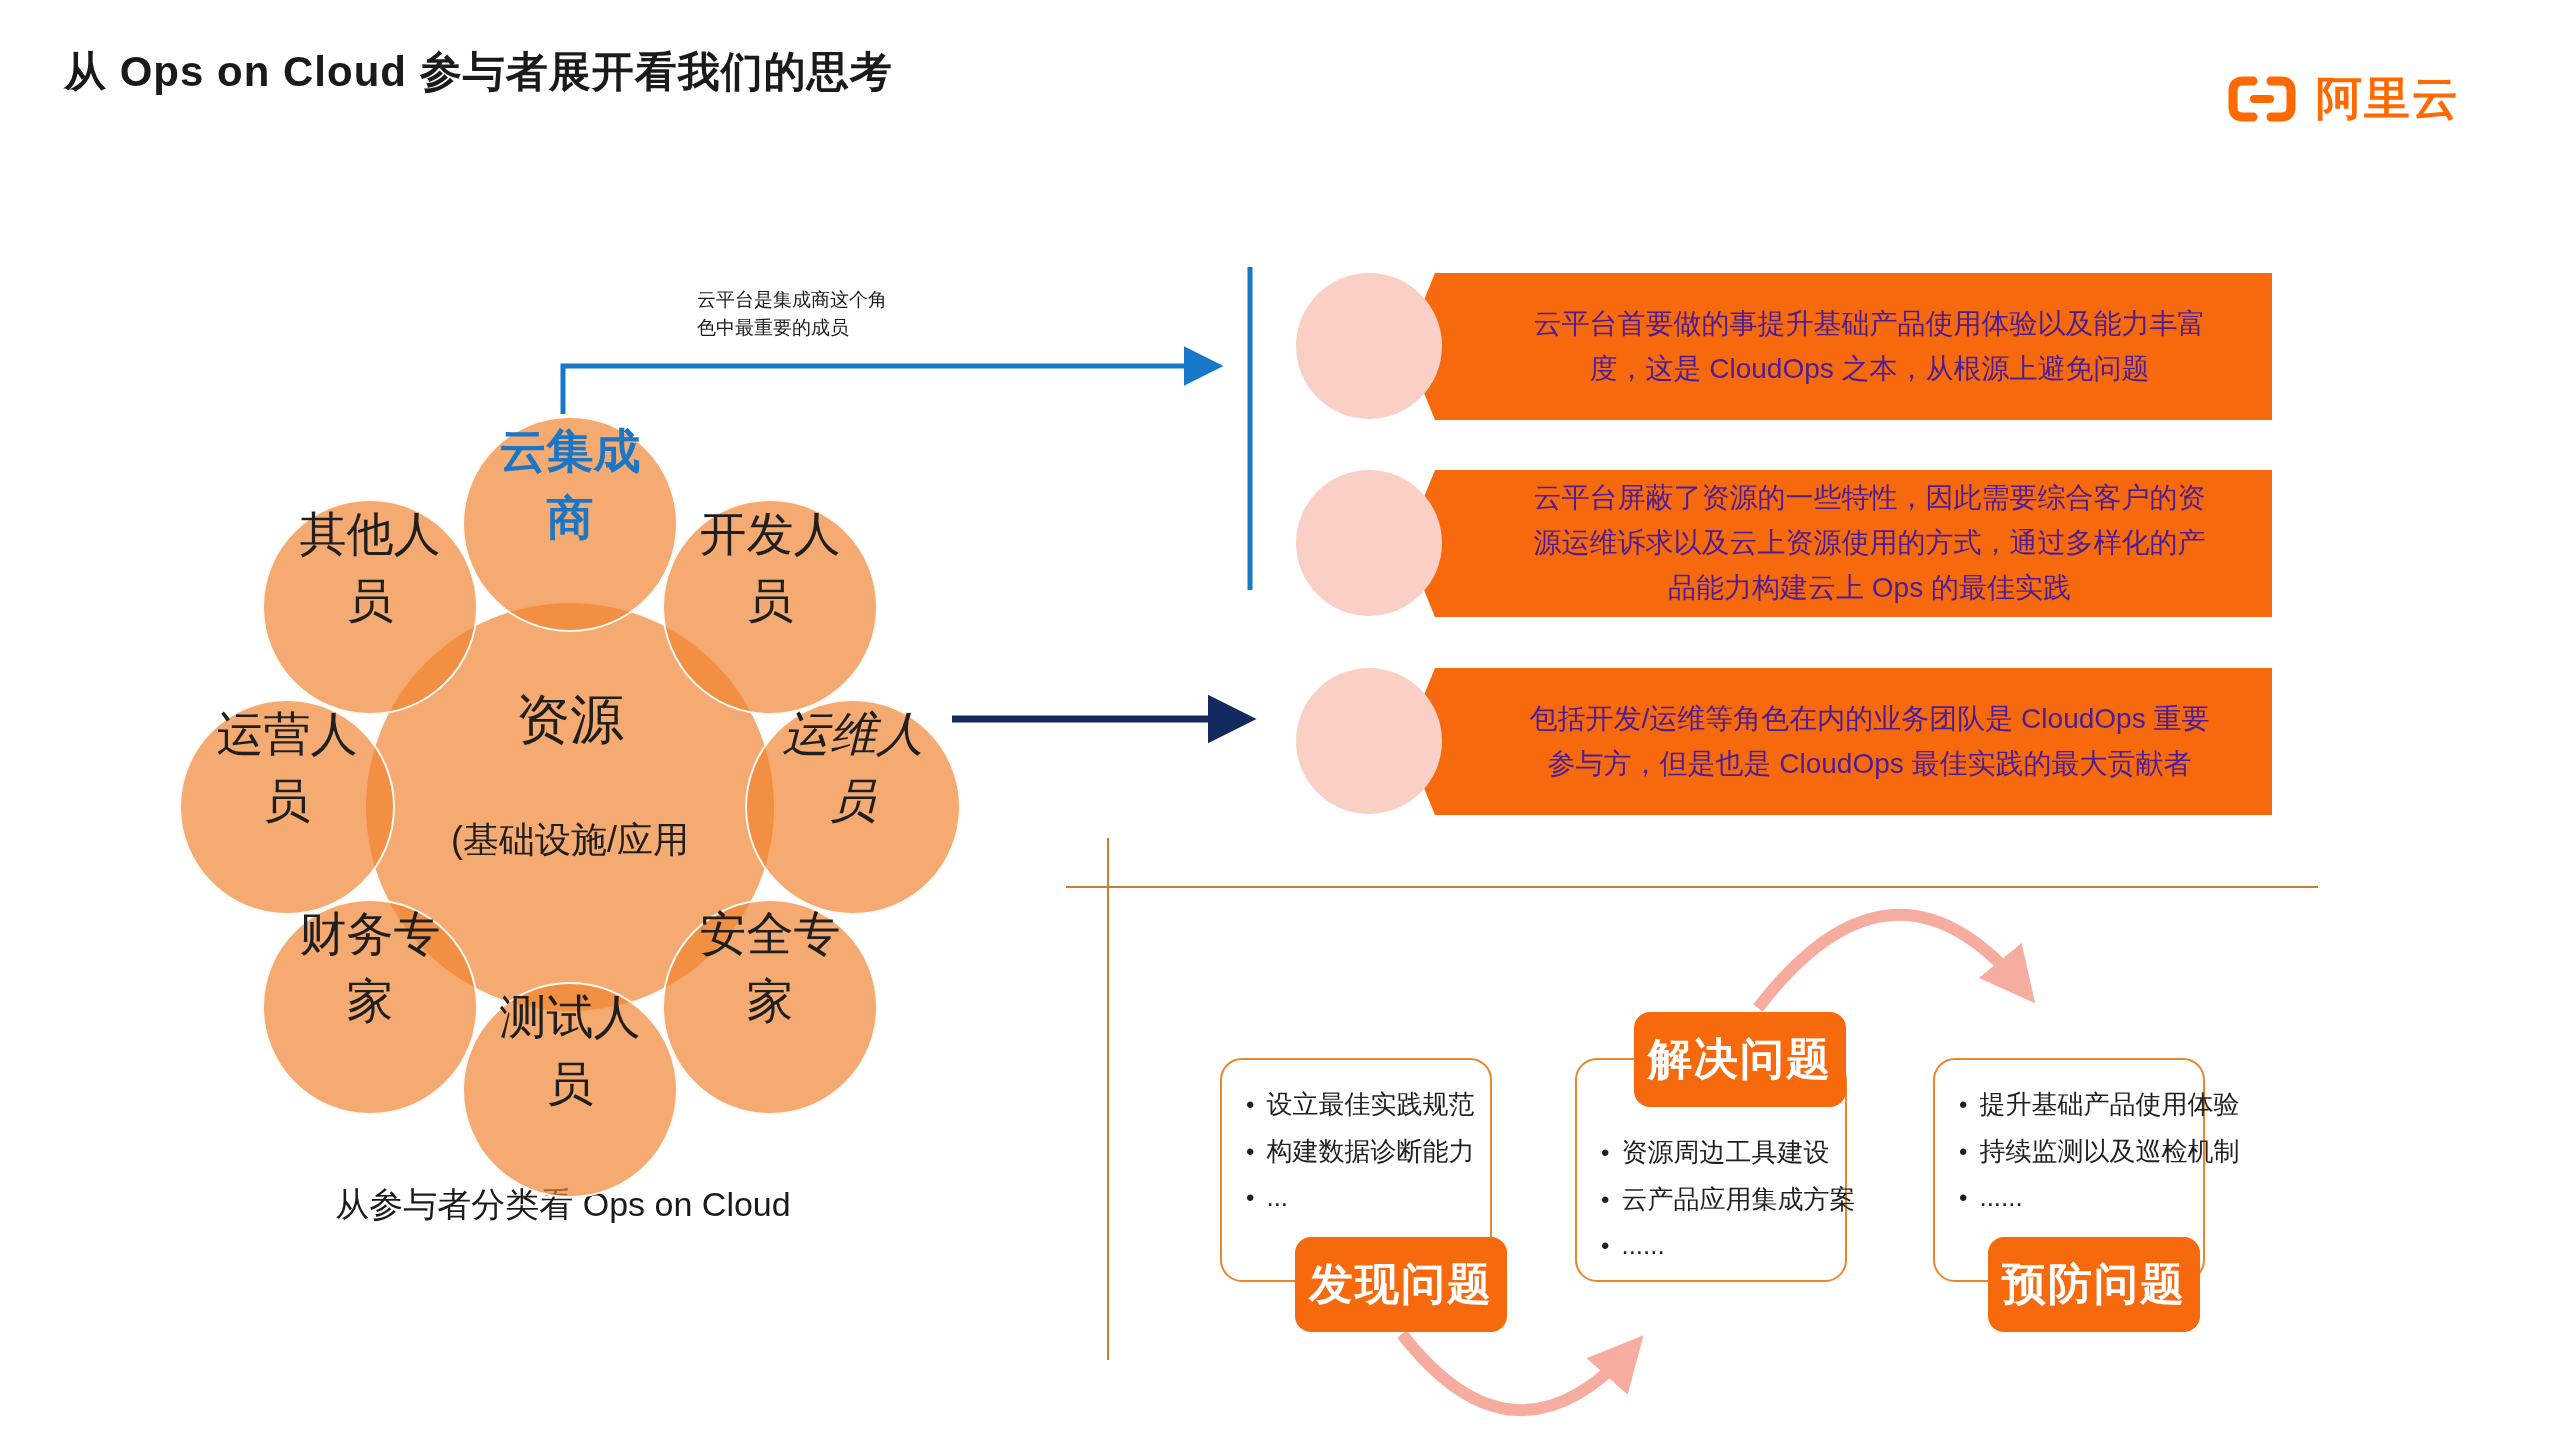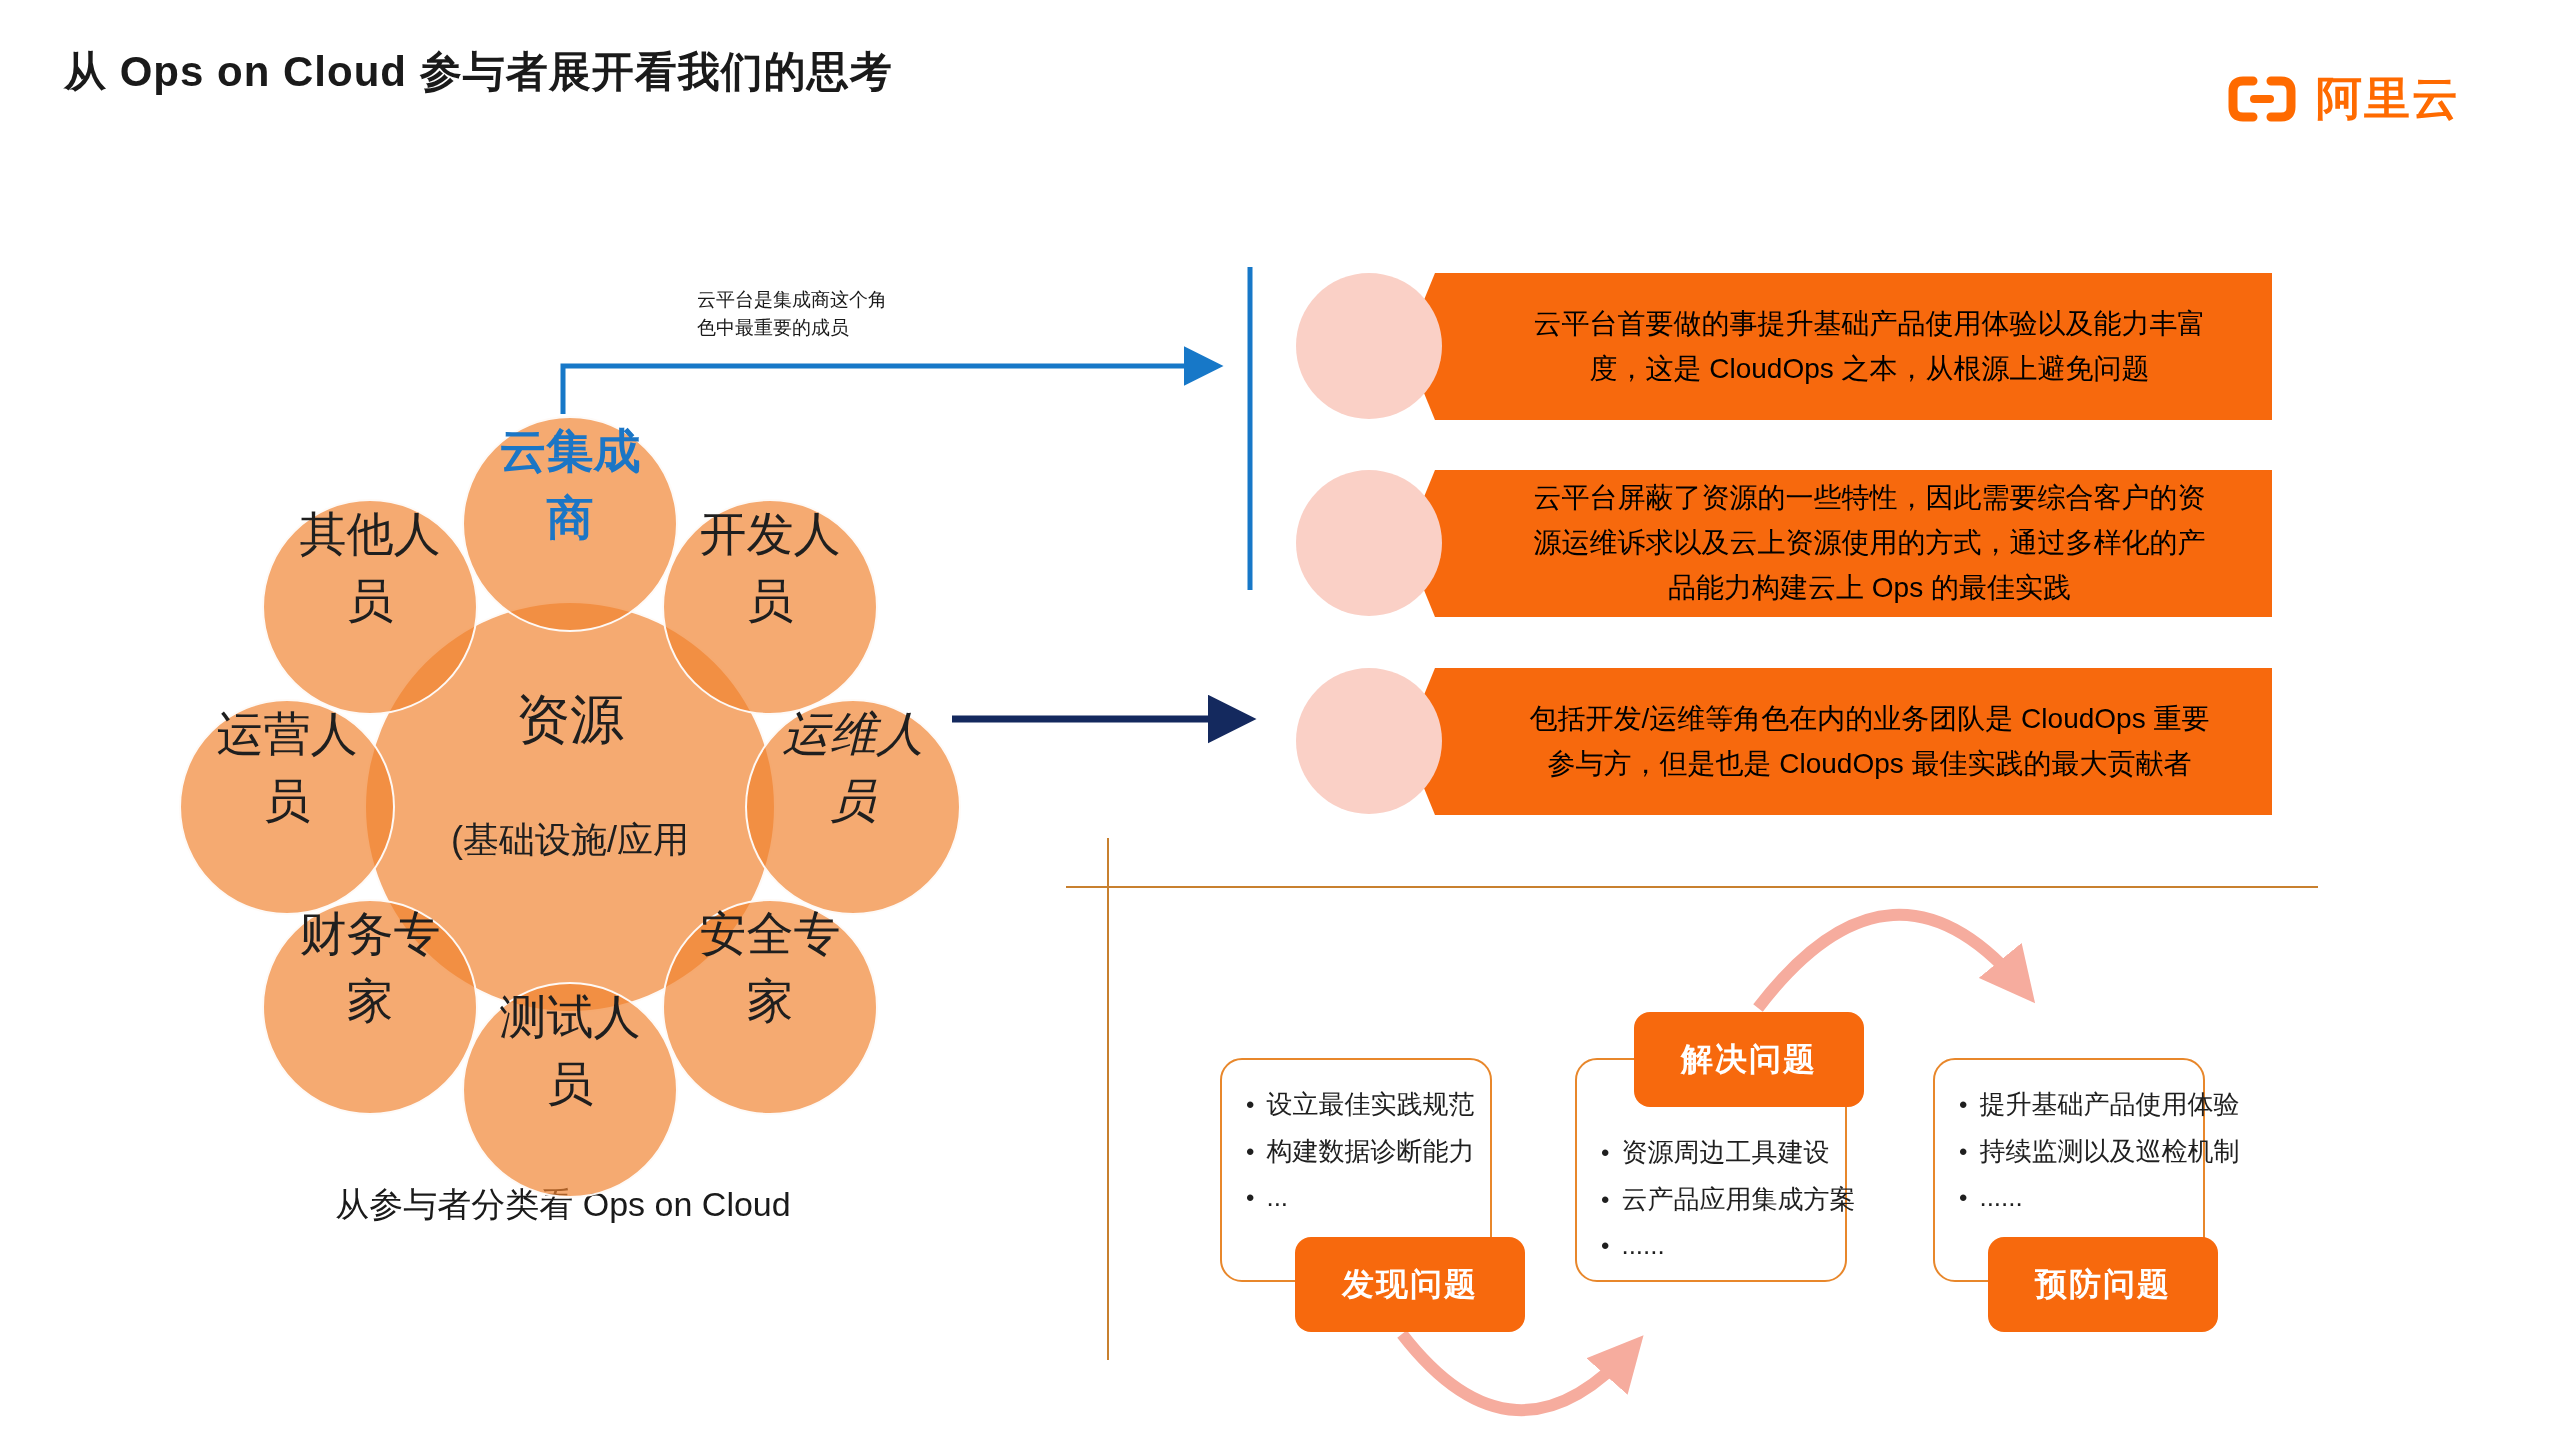--- a/index.html
+++ b/index.html
@@ -37,34 +37,34 @@
 
   
   .annotation{position:absolute;left:697px;top:286px;width:400px;
               font-size:19px;line-height:1.45;color:#1a1a1a;}
 
   
   .banner-row{position:absolute;left:1296px;width:980px;height:147px;}
   .banner{position:absolute;left:109px;top:0;width:867px;height:147px;background:#F7690D;
           clip-path:polygon(30px 0,100% 0,100% 100%,30px 100%,0 50%);
           display:flex;align-items:center;justify-content:center;}
-  .banner p{margin:9px;padding:0 46px 0 108px;font-size:28px;line-height:1.6;color:#000000;text-align:center;}
+  .banner p{margin:9px;padding:0 46px 0 108px;font-size:28px;line-height:1.6;color:#4c1d95;text-align:center;}
   .pink-dot{position:absolute;left:0;top:0;width:146px;height:146px;border-radius:50%;background:#FAD0C6;z-index:2;}
   .row1{top:273px;} .row2{top:470px;} .row3{top:668px;}
 
   
   .flow-box{position:absolute;width:272px;height:224px;background:#fff;border:2px solid #E8872B;
             border-radius:22px;z-index:4;box-sizing:border-box;padding:28px 20px 0 24px;}
   .flow-box.pad-deep{padding-top:76px;}
   .fb1{left:1220px;top:1058px;} .fb2{left:1575px;top:1058px;} .fb3{left:1933px;top:1058px;}
   .flow-box ul{margin:0;padding:0;list-style:none;}
   .flow-box li{font-size:26px;color:#1f1f1f;margin-bottom:14px;line-height:1.25;white-space:nowrap;}
   .flow-box li::before{content:"•";margin-right:12px;font-size:24px;}
-  .chip{position:absolute;width:230px;height:95px;background:#F7690D;border-radius:16px;z-index:6;
-        display:flex;align-items:center;justify-content:center;color:#fff;font-size:32px;font-weight:700;letter-spacing:2px;}
+  .chip{position:absolute;width:212px;height:95px;background:#F7690D;border-radius:16px;z-index:6;
+        display:flex;align-items:center;justify-content:center;color:#fff;font-size:44px;font-weight:700;letter-spacing:2px;}
   .chip1{left:1275px;top:1237px;margin-left:20px;} .chip2{left:1634px;top:1012px;} .chip3{left:1988px;top:1237px;}
 
   
   #overlay{position:absolute;left:0;top:0;width:2560px;height:1440px;z-index:5;pointer-events:none;}
 </style>
 </head>
 <body>
 
 <div id="slide">
 

